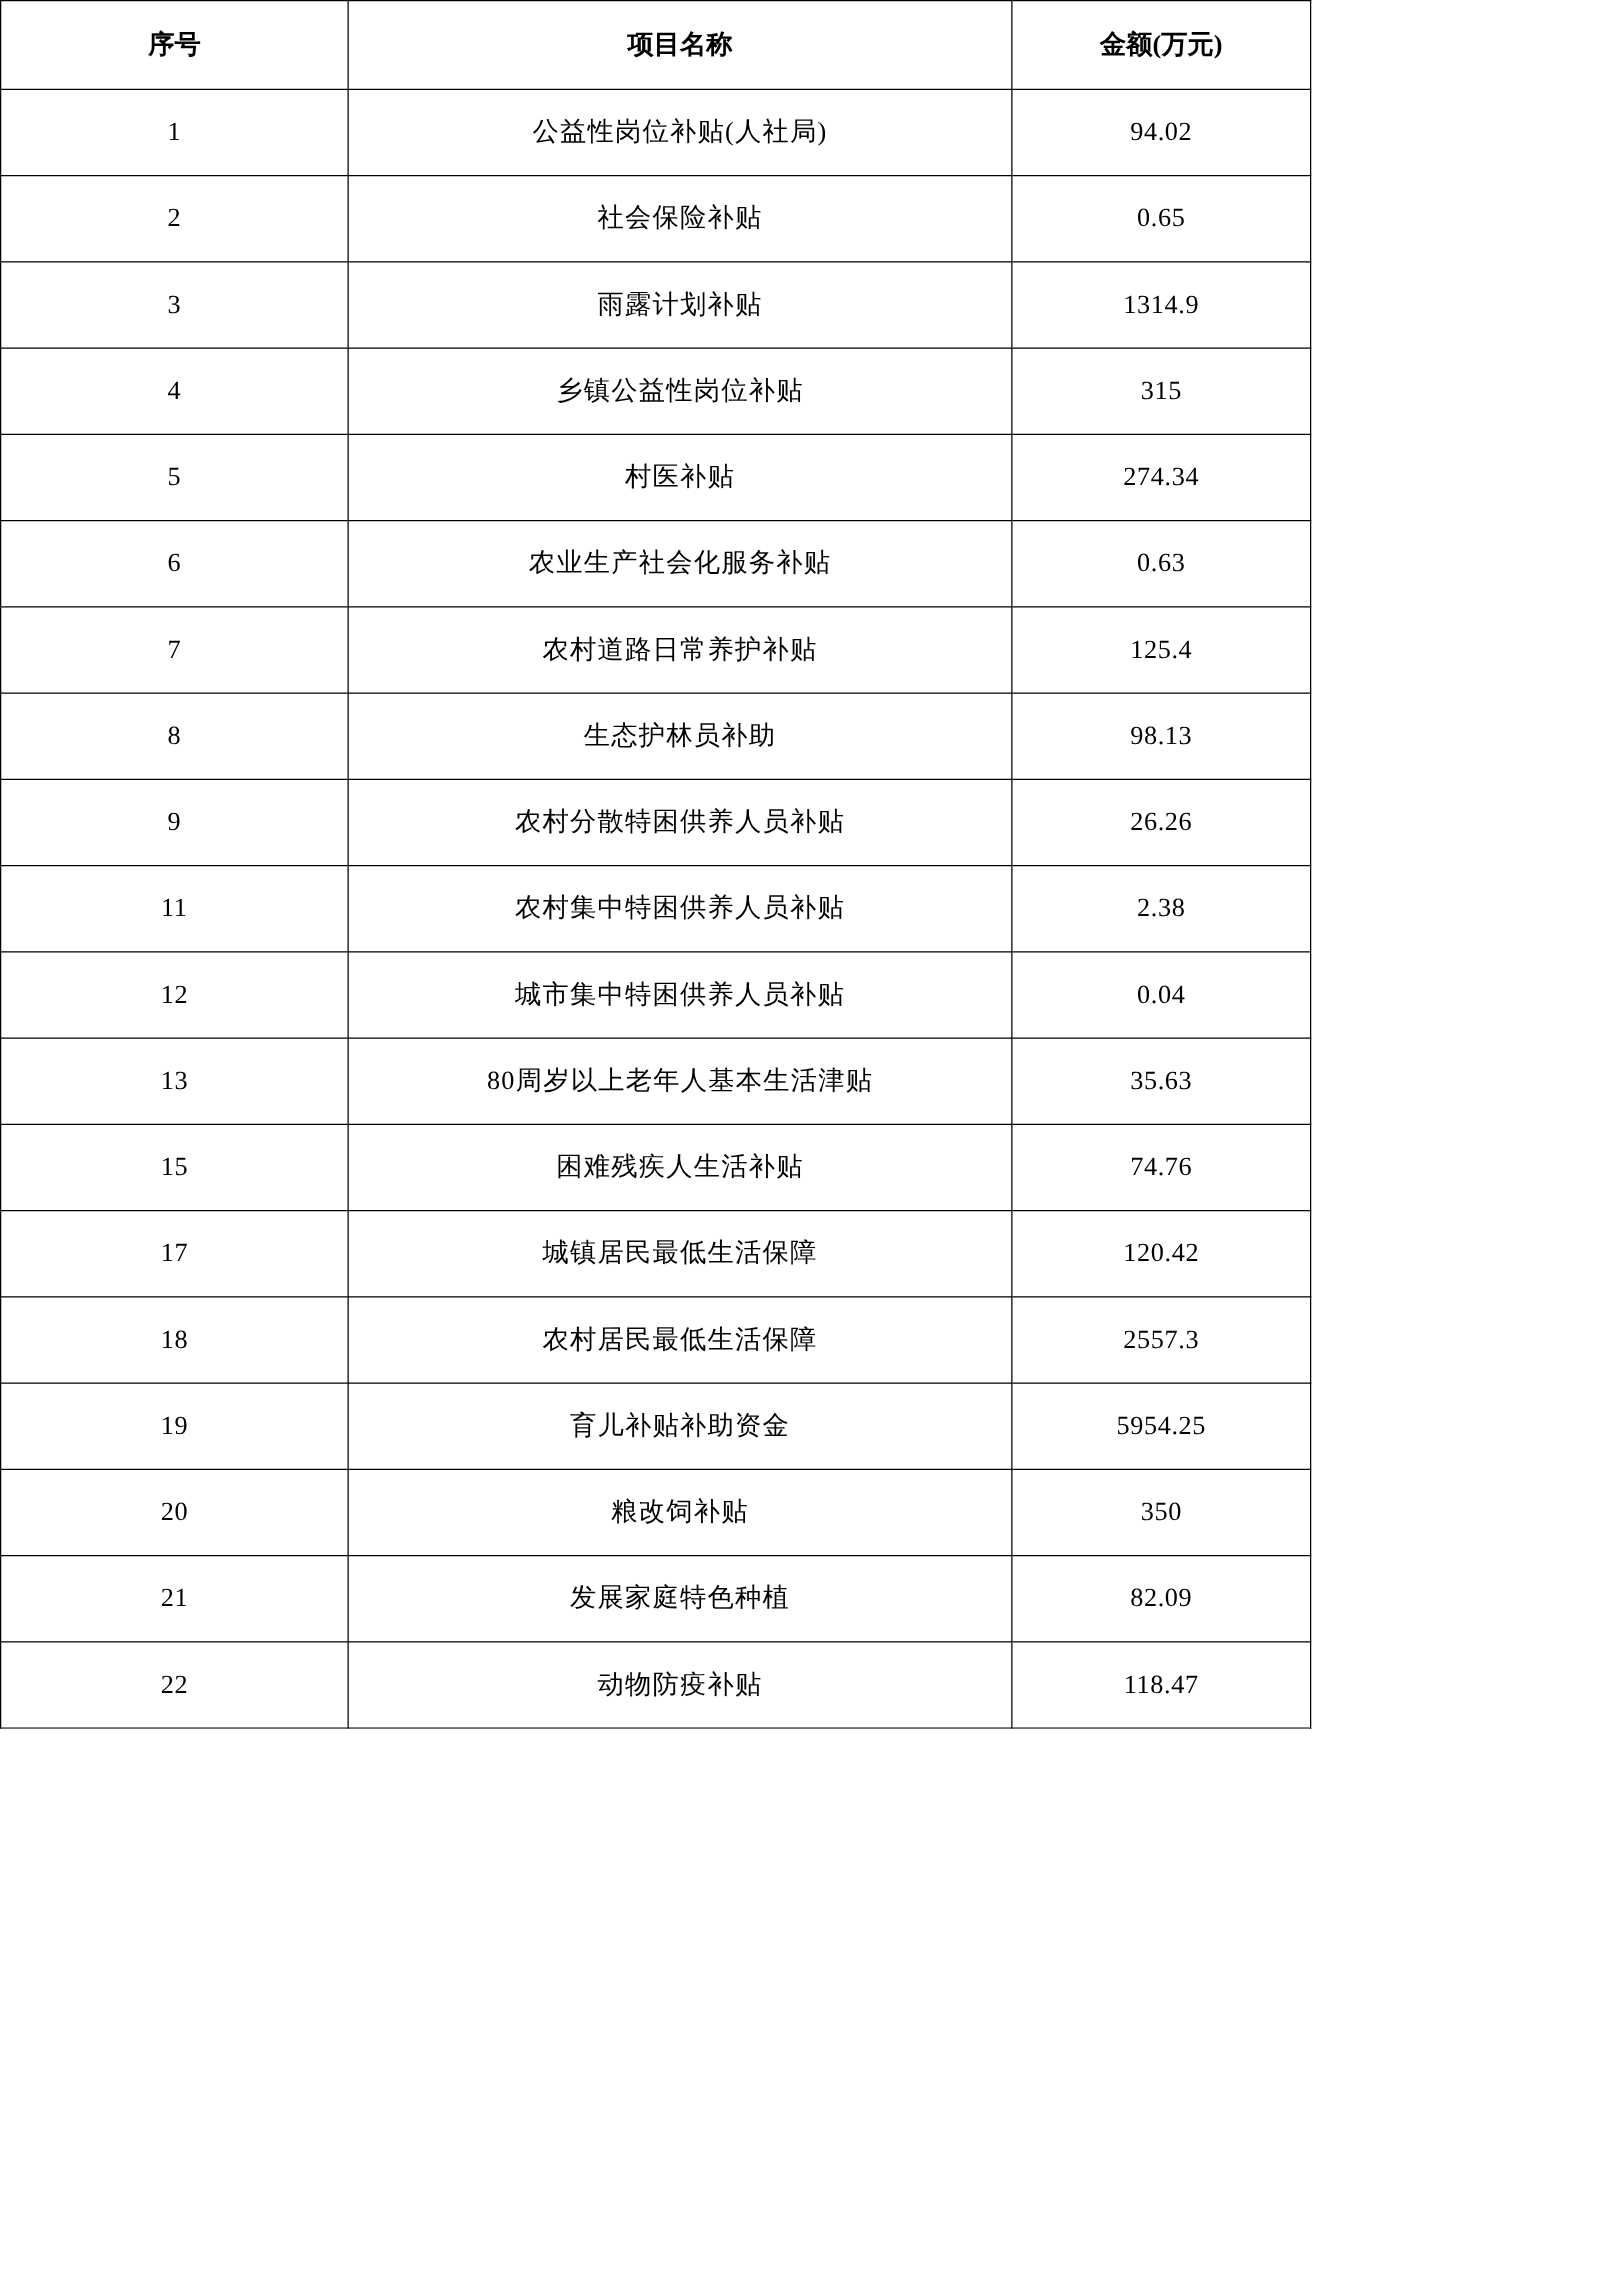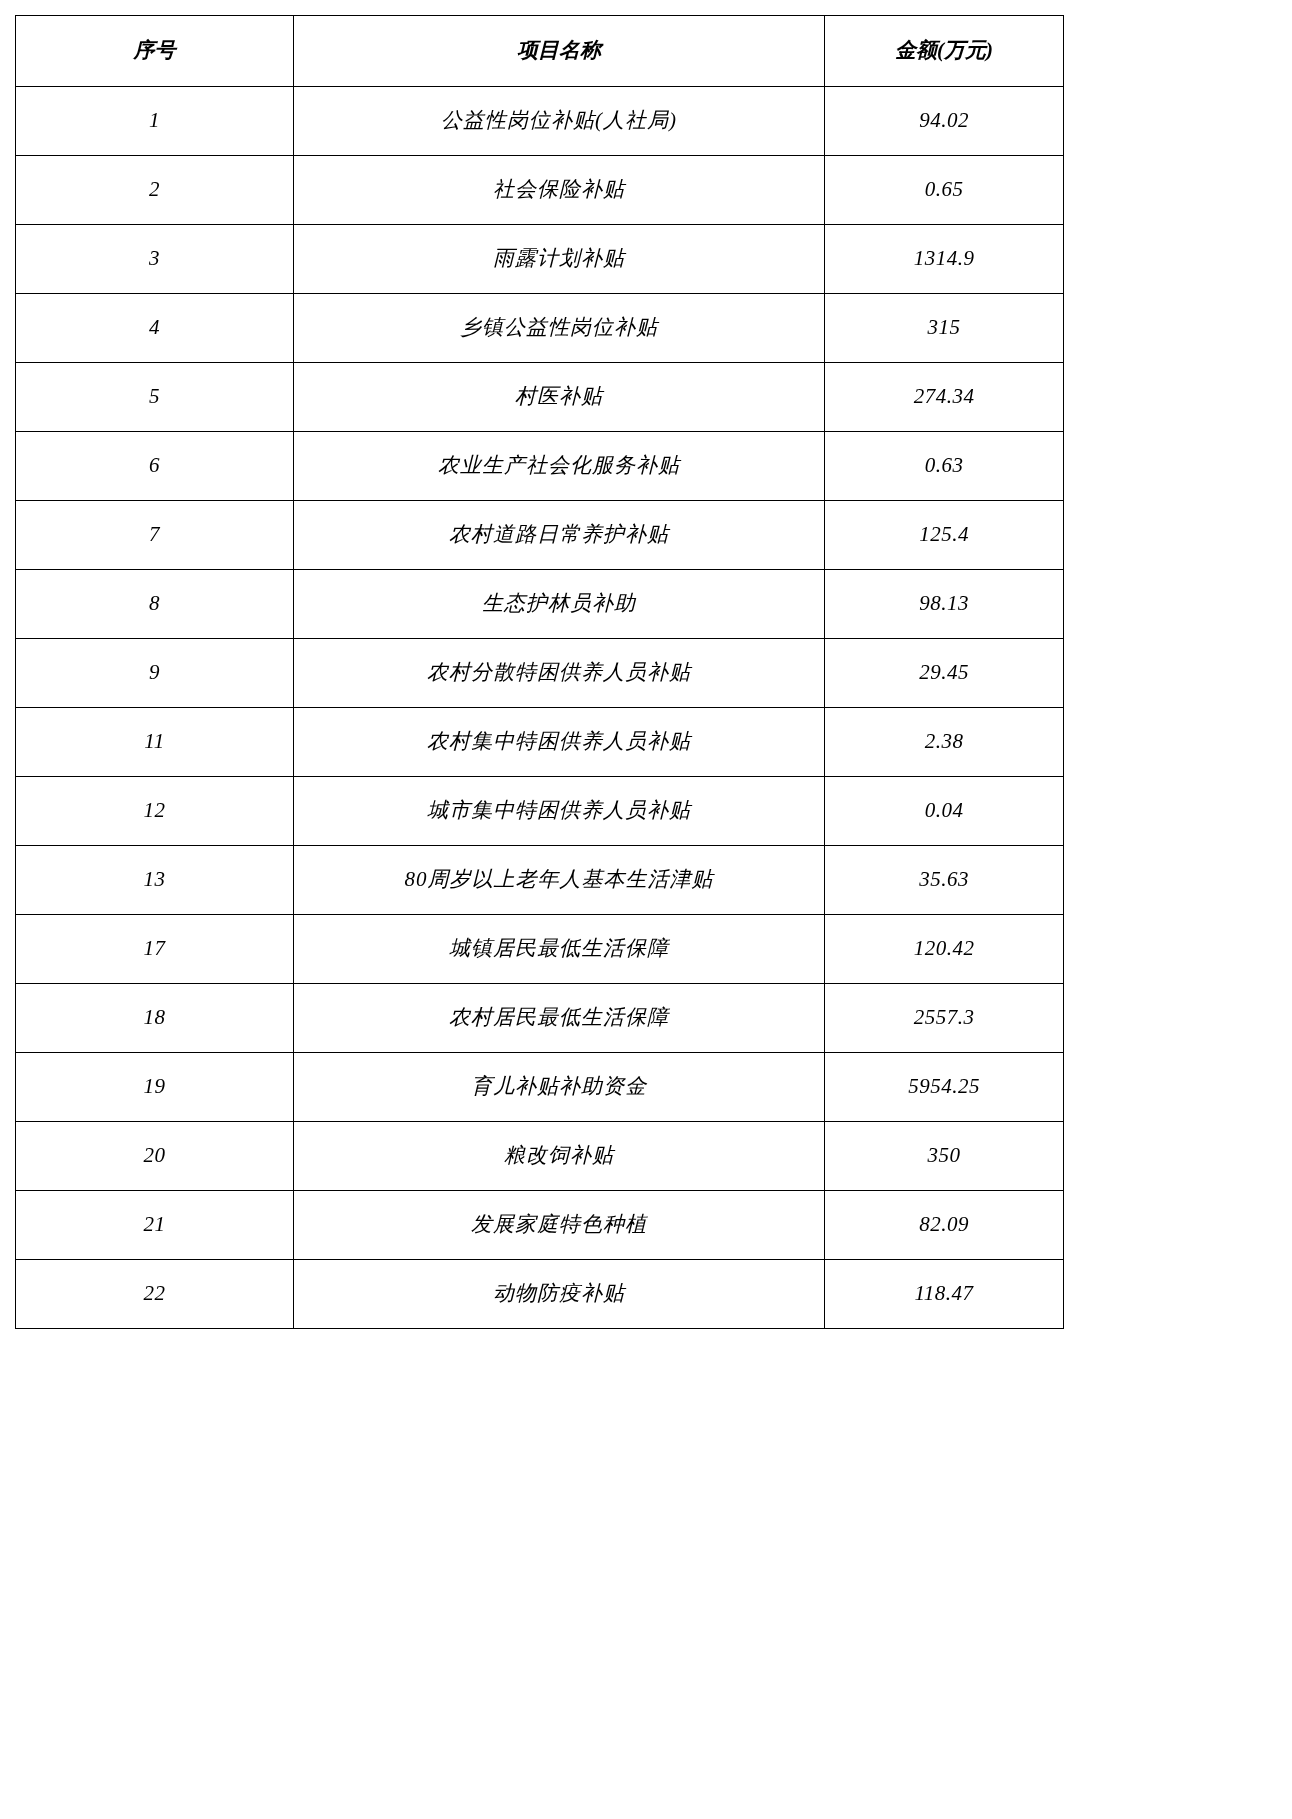--- a/index.html
+++ b/index.html
@@ -8,22 +8,21 @@
     background: #ffffff;
   }
   body {
     width: 1292px;
     font-family: "Liberation Serif", "DejaVu Serif", serif;
     color: #000000;
   }
   .sheet {
     width: 1292px;
     box-sizing: border-box;
-    padding: 15px;
-    font-style: italic;
+    padding: 0;
   }
   table.subsidy-table {
     border-collapse: collapse;
     width: 1048px;
     margin: 0 0 0 0;
     table-layout: fixed;
   }
   table.subsidy-table col.c-no    { width: 278px; }
   table.subsidy-table col.c-name  { width: 531px; }
   table.subsidy-table col.c-amt   { width: 239px; }
@@ -107,36 +106,41 @@
           <td class="cell-amt">125.4</td>
         </tr>
         <tr>
           <td class="cell-no">8</td>
           <td class="cell-name">生态护林员补助</td>
           <td class="cell-amt">98.13</td>
         </tr>
         <tr>
           <td class="cell-no">9</td>
           <td class="cell-name">农村分散特困供养人员补贴</td>
-          <td class="cell-amt">29.45</td>
+          <td class="cell-amt">26.26</td>
         </tr>
         <tr>
           <td class="cell-no">11</td>
           <td class="cell-name">农村集中特困供养人员补贴</td>
           <td class="cell-amt">2.38</td>
         </tr>
         <tr>
           <td class="cell-no">12</td>
           <td class="cell-name">城市集中特困供养人员补贴</td>
           <td class="cell-amt">0.04</td>
         </tr>
         <tr>
           <td class="cell-no">13</td>
           <td class="cell-name">80周岁以上老年人基本生活津贴</td>
           <td class="cell-amt">35.63</td>
+        </tr>
+        <tr>
+          <td class="cell-no">15</td>
+          <td class="cell-name">困难残疾人生活补贴</td>
+          <td class="cell-amt">74.76</td>
         </tr>
         <tr>
           <td class="cell-no">17</td>
           <td class="cell-name">城镇居民最低生活保障</td>
           <td class="cell-amt">120.42</td>
         </tr>
         <tr>
           <td class="cell-no">18</td>
           <td class="cell-name">农村居民最低生活保障</td>
           <td class="cell-amt">2557.3</td>

